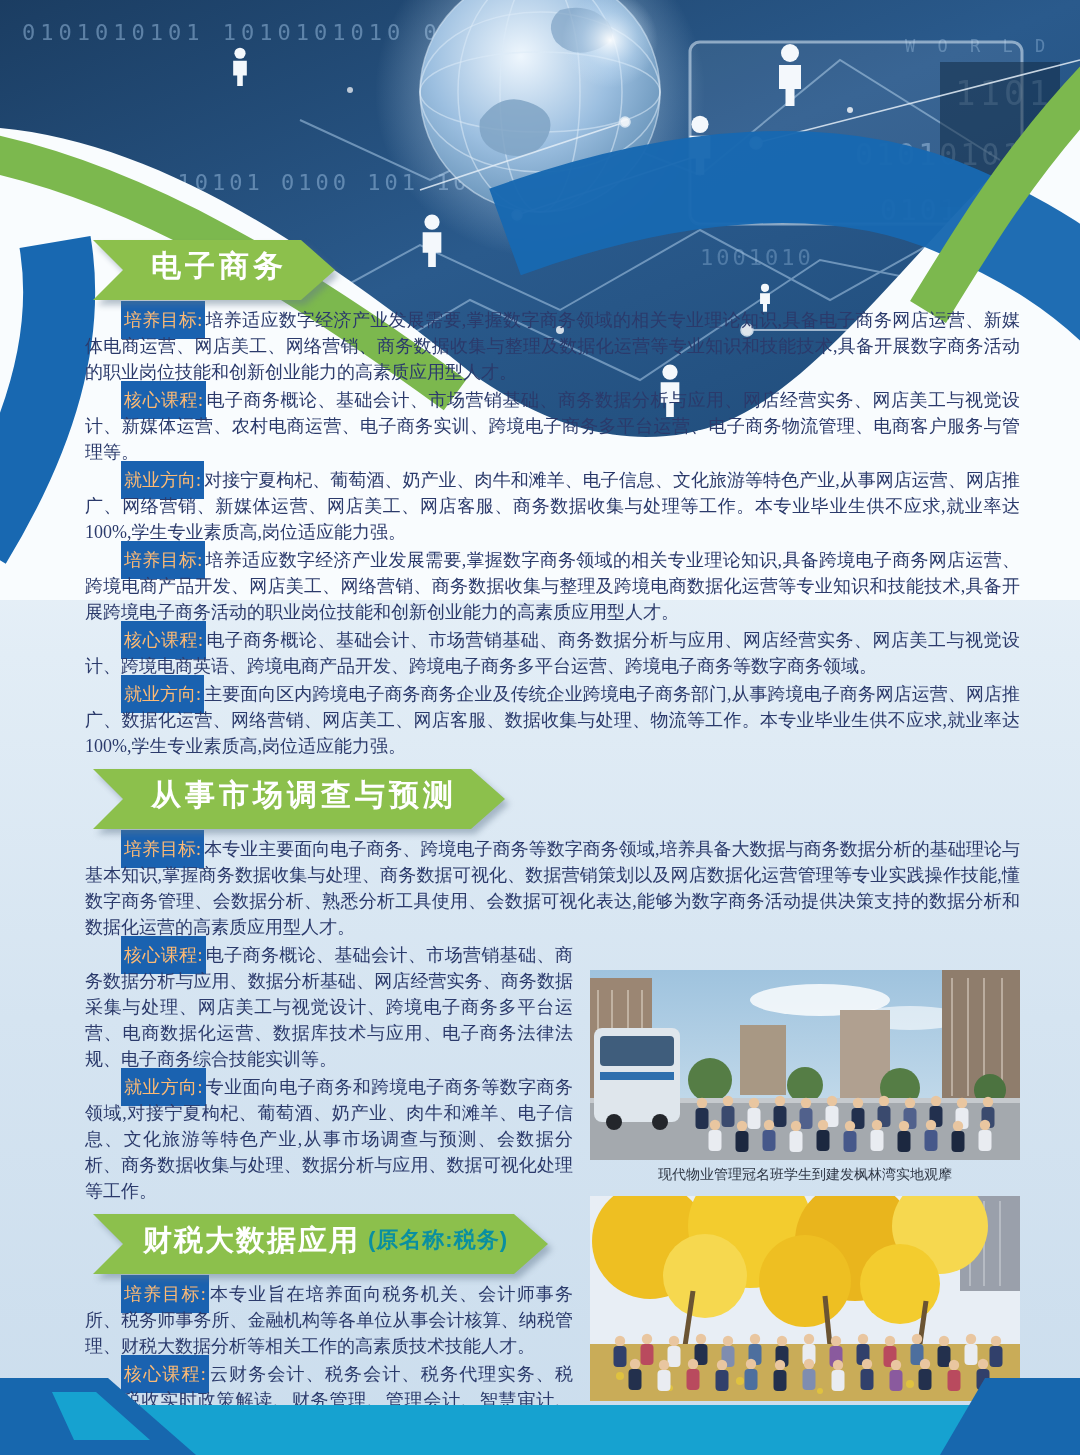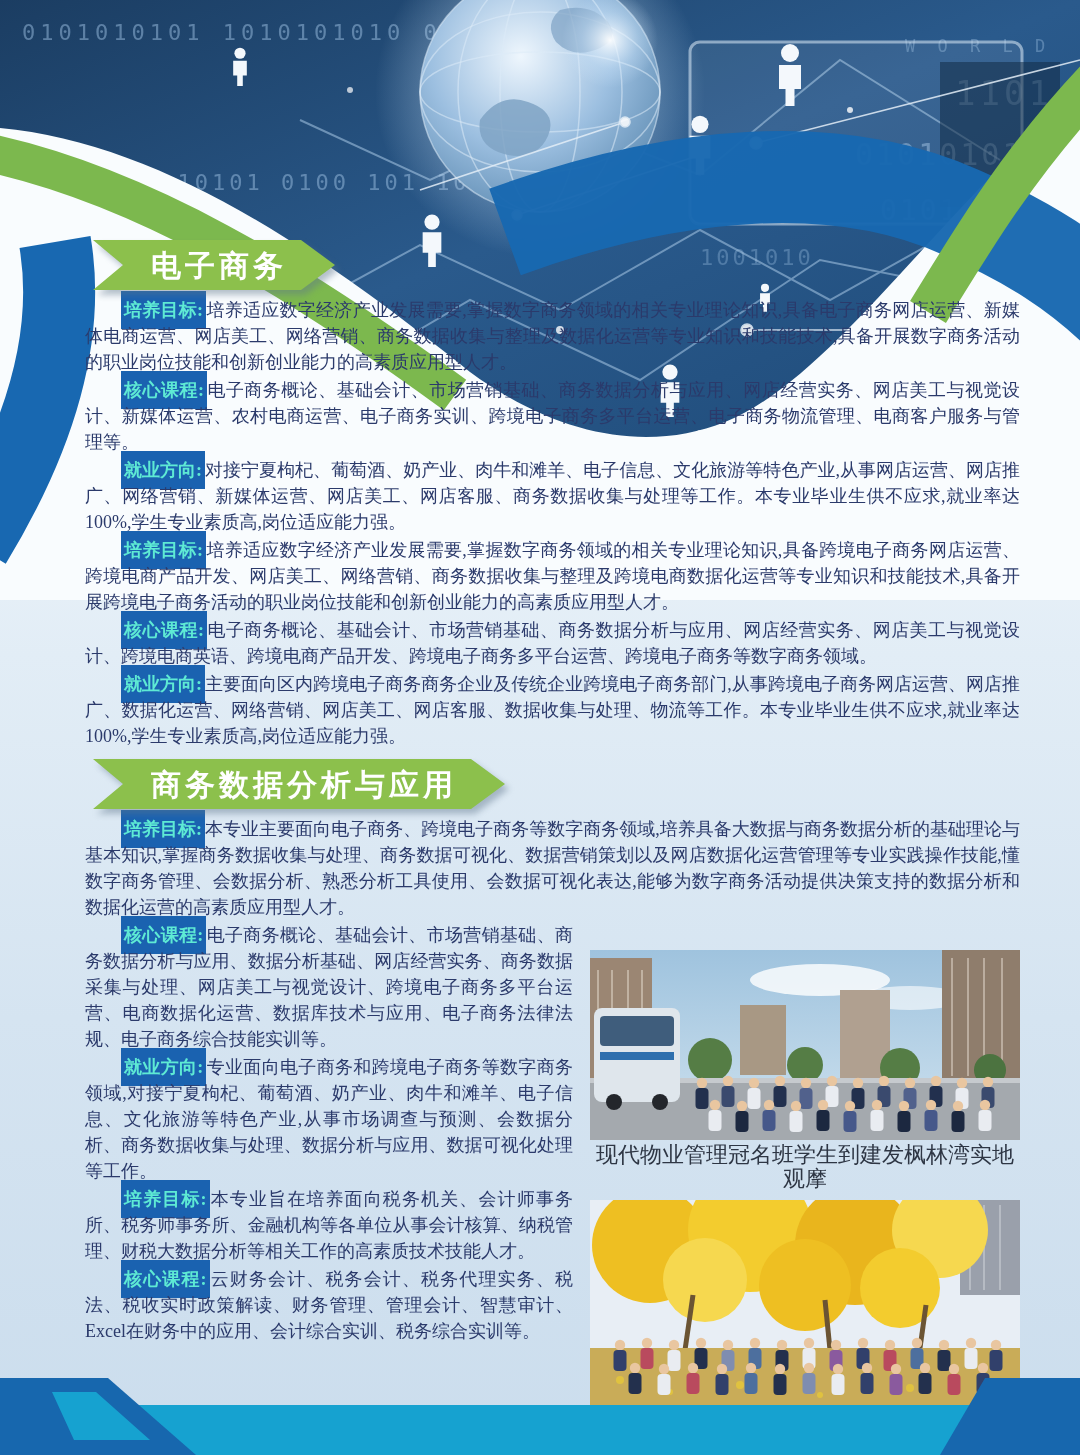--- a/index.html
+++ b/index.html
@@ -4,32 +4,32 @@
 <style>
   html,body{margin:0;padding:0;background:#e9eef3;}
   .page{position:relative;width:1080px;height:1455px;overflow:hidden;margin:0 auto;
         background:linear-gradient(180deg,#fdfefe 0%,#f2f8fc 22%,#e2edf6 45%,#d5e4f1 70%,#cbdded 100%);
         font-family:"Liberation Serif","DejaVu Serif",serif;}
   .header-art{position:absolute;top:0;left:0;width:1080px;height:600px;z-index:1;}
   .content{position:absolute;left:85px;top:240px;width:935px;z-index:3;
            color:#2b3a6b;font-size:18px;line-height:26px;text-align:justify;}
   .banner-wrap{filter:drop-shadow(4px 5px 3px rgba(96,118,140,.45));margin:10px 0 7px 8px;}
   .sec:first-child .banner-wrap{margin-top:0;}
-  .banner{position:relative;display:inline-block;height:50px;line-height:50px;
+  .banner{position:relative;display:inline-block;height:60px;line-height:50px;
           padding:0 48px 0 58px;background:#8cc04c;color:#ffffff;
           font-family:"Liberation Sans","DejaVu Sans",sans-serif;font-weight:bold;
           clip-path:polygon(0 0,calc(100% - 34px) 0,100% 50%,calc(100% - 34px) 100%,0 100%,30px 50%);}
   .banner-title{font-size:30px;letter-spacing:4px;vertical-align:middle;}
   .banner-sub{font-size:22px;letter-spacing:1px;color:#0a8fa0;font-weight:bold;
               margin-left:8px;vertical-align:middle;}
   .para{margin:0 0 2px 0;text-indent:2em;}
-  .chip{background:#1a62b0;color:#5eead4;font-weight:bold;padding:9px 3px;}
+  .chip{background:#1a62b0;color:#fdba74;font-weight:normal;padding:9px 3px;}
   .photo-col{float:right;width:447px;padding-left:17px;margin-top:28px;box-sizing:border-box;}
   .photo{display:block;width:430px;background:#cfd8e2;}
-  .caption{text-align:center;font-size:22px;line-height:24px;color:#2e3644;margin:3px 0 9px;}
+  .caption{text-align:center;font-size:14px;line-height:24px;color:#2e3644;margin:3px 0 9px;}
   .bottom-band{position:absolute;left:0;bottom:0;width:1080px;height:50px;background:#16a2d0;z-index:4;}
   .bottom-arrow-left{position:absolute;left:0;bottom:0;width:200px;height:77px;z-index:5;}
   .bottom-arrow-right{position:absolute;right:0;bottom:0;width:150px;height:77px;z-index:5;}
 </style>
 </head>
 <body>
 
 <div class="page">
 
   <svg class="header-art" viewBox="0 0 1080 600" xmlns="http://www.w3.org/2000/svg">
@@ -154,21 +154,21 @@
 
     <div class="sec">
       <p class="para"><span class="chip">培养目标:</span><span>培养适应数字经济产业发展需要,掌握数字商务领域的相关专业理论知识,具备跨境电子商务网店运营、跨境电商产品开发、网店美工、网络营销、商务数据收集与整理及跨境电商数据化运营等专业知识和技能技术,具备开展跨境电子商务活动的职业岗位技能和创新创业能力的高素质应用型人才。</span></p>
       <p class="para"><span class="chip">核心课程:</span><span>电子商务概论、基础会计、市场营销基础、商务数据分析与应用、网店经营实务、网店美工与视觉设计、跨境电商英语、跨境电商产品开发、跨境电子商务多平台运营、跨境电子商务等数字商务领域。</span></p>
       <p class="para"><span class="chip">就业方向:</span><span>主要面向区内跨境电子商务商务企业及传统企业跨境电子商务部门,从事跨境电子商务网店运营、网店推广、数据化运营、网络营销、网店美工、网店客服、数据收集与处理、物流等工作。本专业毕业生供不应求,就业率达100%,学生专业素质高,岗位适应能力强。</span></p>
     </div>
 
     <div class="sec">
       <div class="banner-wrap">
         <div class="banner">
-          <span class="banner-title">商务数据分析与应用</span>
+          <span class="banner-title">从事市场调查与预测</span>
         </div>
       </div>
       <p class="para"><span class="chip">培养目标:</span><span>本专业主要面向电子商务、跨境电子商务等数字商务领域,培养具备大数据与商务数据分析的基础理论与基本知识,掌握商务数据收集与处理、商务数据可视化、数据营销策划以及网店数据化运营管理等专业实践操作技能,懂数字商务管理、会数据分析、熟悉分析工具使用、会数据可视化表达,能够为数字商务活动提供决策支持的数据分析和数据化运营的高素质应用型人才。</span></p>
 
       <div class="photo-col">
         <svg class="photo" viewBox="0 0 430 190" xmlns="http://www.w3.org/2000/svg">
           <defs>
             <linearGradient id="sky1" x1="0" y1="0" x2="0" y2="1">
               <stop offset="0" stop-color="#9fc3de"></stop>
                 <stop offset="1" stop-color="#cfe2ef"></stop>
@@ -299,20 +299,25 @@
           </g>
         </svg>
         <div class="caption">1+X商务数据分析职业技能等级证书教师培训</div>
       </div>
 
       <p class="para"><span class="chip">核心课程:</span><span>电子商务概论、基础会计、市场营销基础、商务数据分析与应用、数据分析基础、网店经营实务、商务数据采集与处理、网店美工与视觉设计、跨境电子商务多平台运营、电商数据化运营、数据库技术与应用、电子商务法律法规、电子商务综合技能实训等。</span></p>
       <p class="para"><span class="chip">就业方向:</span><span>专业面向电子商务和跨境电子商务等数字商务领域,对接宁夏枸杞、葡萄酒、奶产业、肉牛和滩羊、电子信息、文化旅游等特色产业,从事市场调查与预测、会数据分析、商务数据收集与处理、数据分析与应用、数据可视化处理等工作。</span></p>
     </div>
 
     <div class="sec">
+      <div class="banner-wrap">
+        <div class="banner" style="padding:0 40px 0 50px;">
+          <span class="banner-title" style="font-size:29px;letter-spacing:2px;">财税大数据应用</span><span class="banner-sub">(原名称:税务)</span>
+        </div>
+      </div>
       <p class="para"><span class="chip">培养目标:</span><span>本专业旨在培养面向税务机关、会计师事务所、税务师事务所、金融机构等各单位从事会计核算、纳税管理、财税大数据分析等相关工作的高素质技术技能人才。</span></p>
       <p class="para"><span class="chip">核心课程:</span><span>云财务会计、税务会计、税务代理实务、税法、税收实时政策解读、财务管理、管理会计、智慧审计、Excel在财务中的应用、会计综合实训、税务综合实训等。</span></p>
 
     </div>
   </div>
 
   <div class="bottom-band"></div>
   <svg class="bottom-arrow-left" viewBox="0 0 200 77" xmlns="http://www.w3.org/2000/svg">
     <polygon points="0,0 108,0 196,77 0,77" fill="#1767ae"></polygon>
     <polygon points="52,14 96,14 150,62 74,62" fill="#16a2d0"></polygon>

